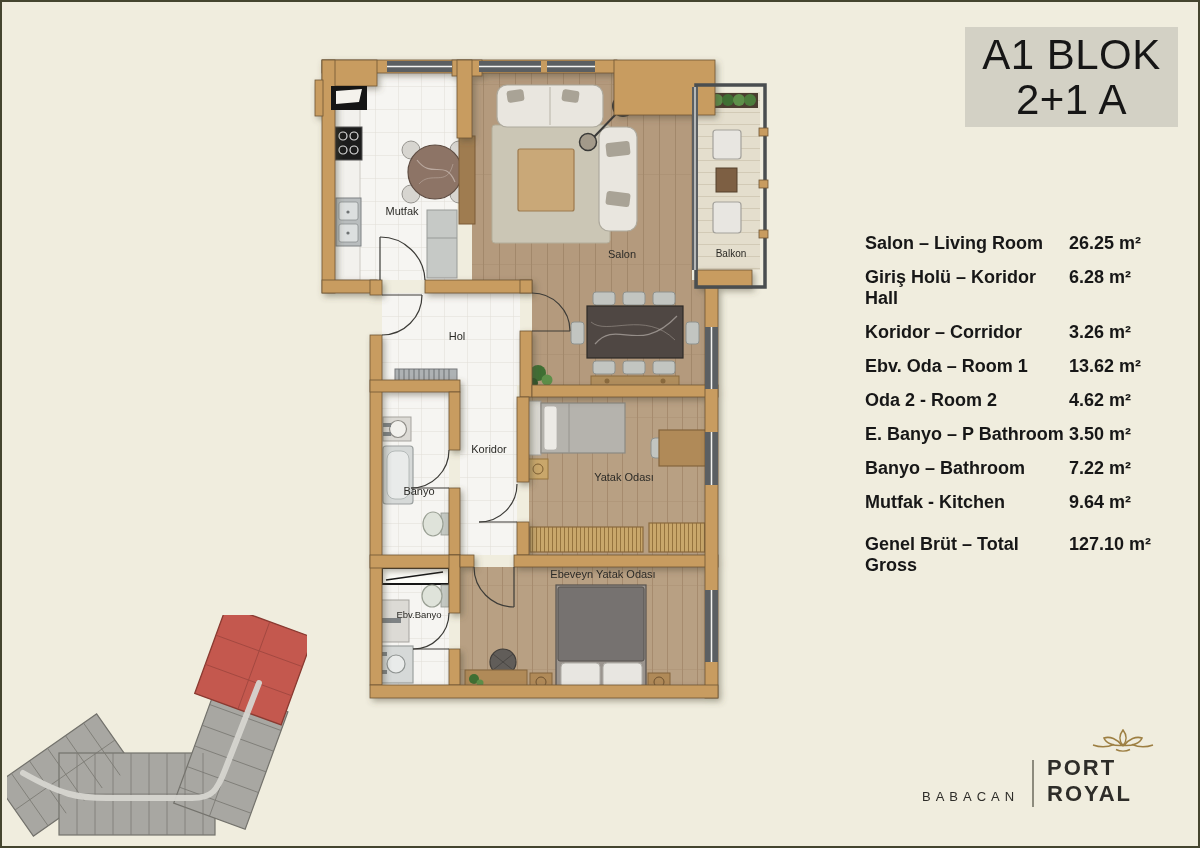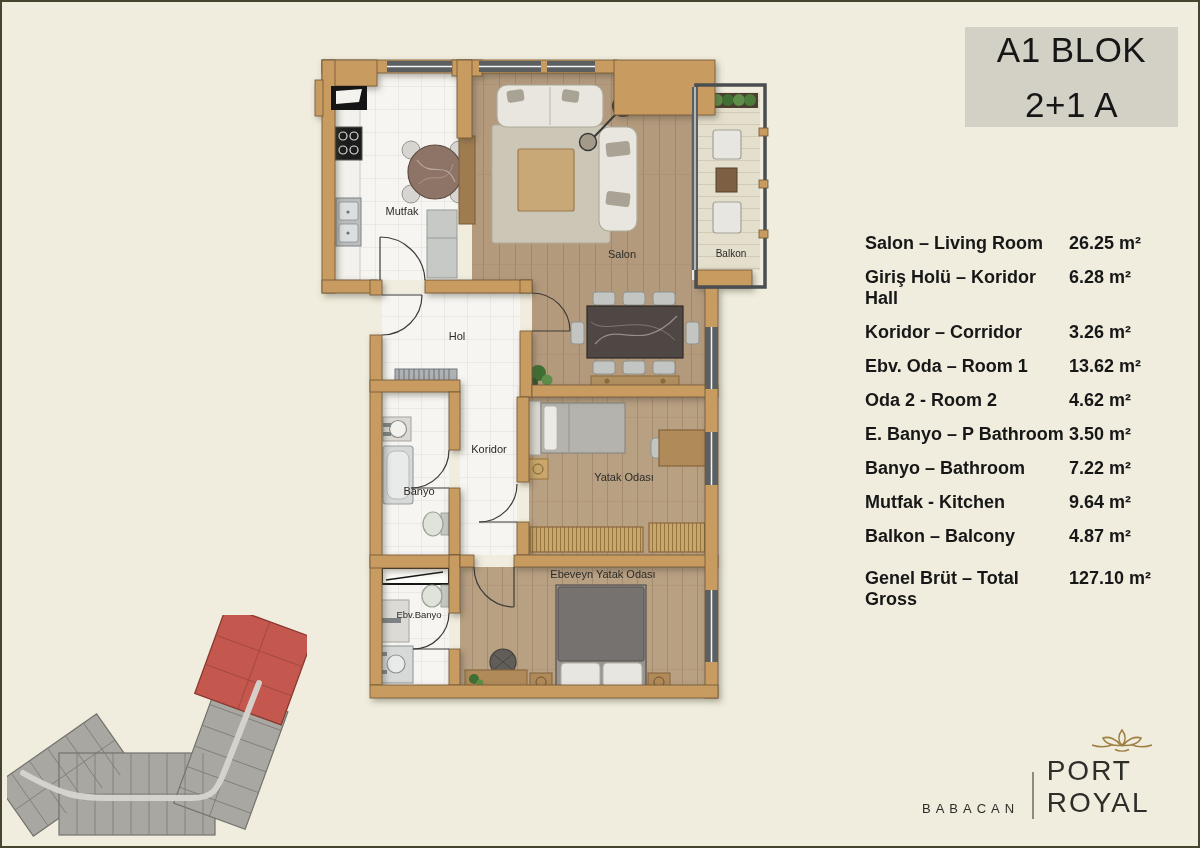--- a/index.html
+++ b/index.html
@@ -5,34 +5,34 @@
   html,body{margin:0;padding:0;background:#c9c6b6;}
   .canvas{
     position:relative;width:1200px;height:848px;overflow:hidden;
     background:#f0edde;border:2px solid #45452f;box-sizing:border-box;
     font-family:"Liberation Sans",sans-serif;
   }
   
   .title-box{
     position:absolute;left:963px;top:25px;width:213px;height:100px;
     background:#d3d1c5;display:flex;flex-direction:column;
-    align-items:center;justify-content:space-between;
-    color:#161616;font-size:35px;line-height:45px;letter-spacing:.5px;
+    align-items:center;justify-content:center;
+    color:#161616;font-size:42px;line-height:45px;letter-spacing:.5px;
   }
   
   .legend{position:absolute;left:863px;top:231px;width:296px;color:#171717;}
   .leg-row{display:grid;grid-template-columns:204px 1fr;align-items:baseline;
     font-size:18px;font-weight:bold;margin-bottom:13px;}
   .leg-row.total{margin-top:21px;}
   
   .logo{position:absolute;left:920px;top:727px;display:flex;align-items:flex-end;gap:13px;color:#2e2d29;}
   .logo .company{font-size:13px;letter-spacing:5px;font-weight:400;padding-bottom:3px;}
   .logo .divider{width:2px;height:47px;background:#8d8b7d;}
   .logo .right-col{display:flex;flex-direction:column;align-items:center;}
-  .logo .project{font-size:28px;letter-spacing:2px;font-weight:400;}
+  .logo .project{font-size:22px;letter-spacing:2px;font-weight:700;}
   
   svg text{font-family:"Liberation Sans",sans-serif;fill:#2c2b27;}
 </style>
 </head>
 <body>
 
 <div class="canvas">
 
   <svg style="position:absolute;left:305px;top:38px;" width="465" height="675" viewBox="0 0 465 675">
     <defs>
@@ -405,24 +405,20 @@
       <span>3.50 m²</span>
     </div>
     <div class="leg-row">
       <span>Banyo – Bathroom</span>
       <span>7.22 m²</span>
     </div>
     <div class="leg-row">
       <span>Mutfak - Kitchen</span>
       <span>9.64 m²</span>
     </div>
-    <div class="leg-row">
-      <span>Balkon – Balcony</span>
-      <span>4.87 m²</span>
-    </div>
     <div class="leg-row total">
       <span>Genel Brüt – Total Gross</span>
       <span>127.10 m²</span>
     </div>
   </div>
 
   <div class="logo">
     <span class="company">BABACAN</span>
     <span class="divider"></span>
     <span class="right-col">

